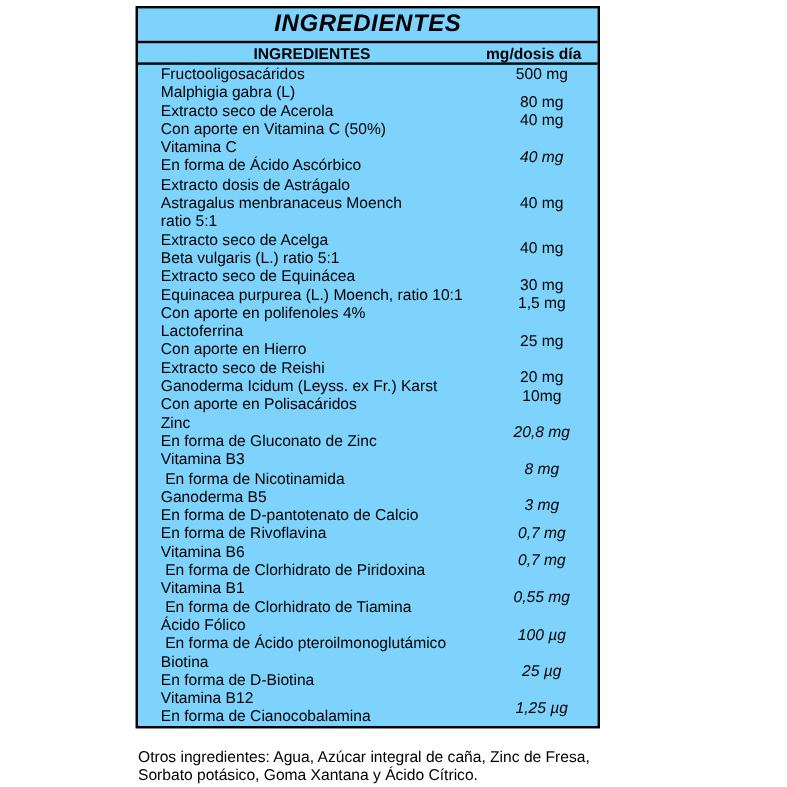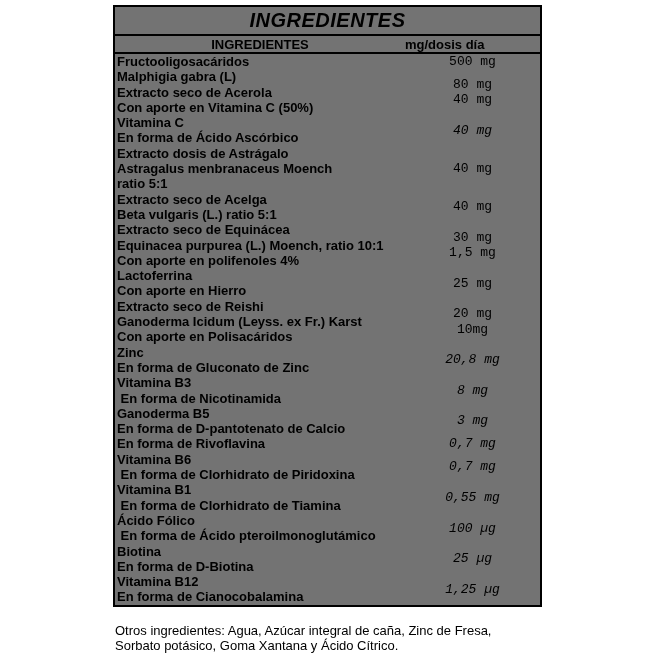--- a/index.html
+++ b/index.html
@@ -13,26 +13,26 @@
     position: relative;
     width: 656px;
     height: 656px;
     background: #ffffff;
     overflow: hidden;
   }
   .ing-table {
     position: absolute;
     left: 113px;
     top: 5px;
-    width: 429px;
+    width: 387px;
     box-sizing: border-box;
     border: 2px solid #000000;
     display: flex;
     flex-direction: column;
-    background: #737373;
+    background: #7dd3fc;
   }
   .title-row {
     height: 27px;
     border-bottom: 2px solid #000000;
     display: flex;
     align-items: center;
     justify-content: center;
     font-size: 20px;
     font-weight: bold;
     font-style: italic;
@@ -57,42 +57,40 @@
   .tbody {
     display: flex;
     flex-direction: column;
   }
   .row {
     display: flex;
     align-items: stretch;
   }
   .cell-name {
     flex: 0 0 290px;
-    padding-left: 2px;
+    padding-left: 19px;
     box-sizing: border-box;
-    font-weight: bold;
   }
   .ing-line {
     font-size: 13px;
     line-height: 15.3px;
     white-space: pre;
   }
   .cell-val {
     flex: 1;
     display: flex;
     flex-direction: column;
     text-align: center;
   }
   .cell-val.center { justify-content: center; }
   .cell-val.spread { justify-content: center; }
   .cell-val.italic .val-line { font-style: italic; }
   .val-line {
     font-size: 13px;
     line-height: 15.3px;
-    font-family: Liberation Mono, monospace;
   }
   .footer-note {
     position: absolute;
     left: 115px;
     top: 623px;
     width: 440px;
     font-size: 13px;
     line-height: 15.3px;
   }
 </style>

